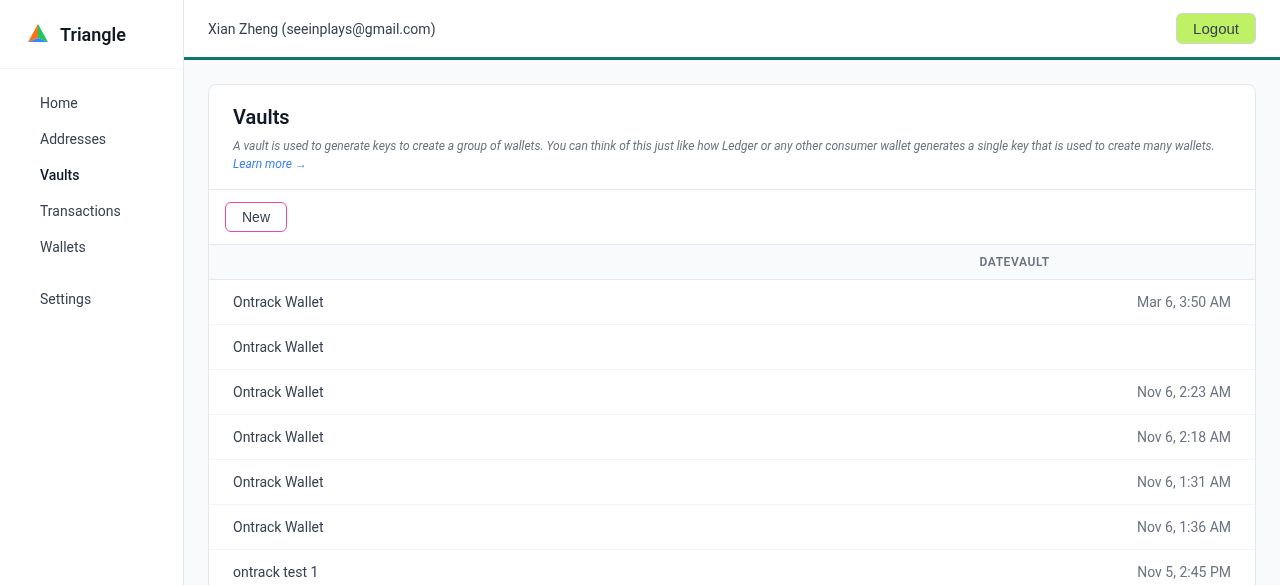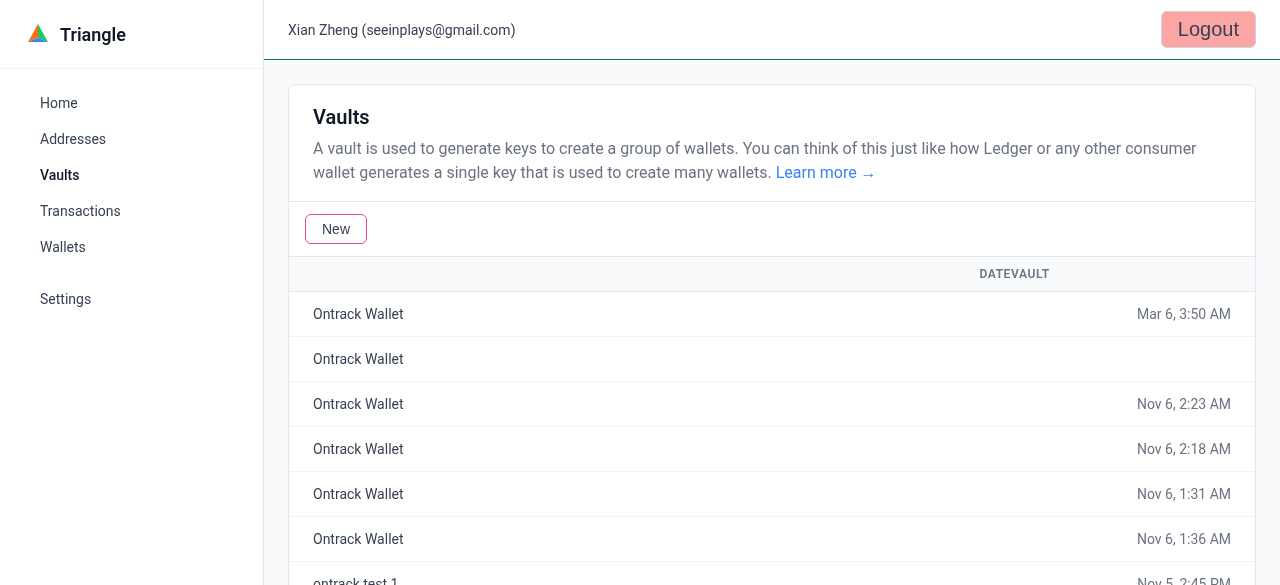--- a/index.html
+++ b/index.html
@@ -1,20 +1,20 @@
 <!DOCTYPE html>
 <html><head>
   <meta charset="utf-8">
   <style>
     * { box-sizing: border-box; margin: 0; padding: 0; }
     body { font-family: -apple-system, BlinkMacSystemFont, 'Segoe UI', Roboto, sans-serif; background: #f9fafb; display: flex; height: 585px; overflow: hidden; }
 
     
     .sidebar {
-      width: 264px;
+      width: 184px;
       background: #fff;
       border-right: 1px solid #e5e7eb;
       display: flex;
       flex-direction: column;
       padding: 0;
       flex-shrink: 0;
     }
     .sidebar-logo {
       display: flex;
       align-items: center;
@@ -44,37 +44,37 @@
 
     
     .main {
       flex: 1;
       display: flex;
       flex-direction: column;
       overflow: hidden;
     }
     .topbar {
       background: #fff;
-      border-bottom: 1px solid #0f766e;
+      border-bottom: 3px solid #0f766e;
       padding: 0 24px;
       height: 60px;
       display: flex;
       align-items: center;
       justify-content: space-between;
     }
     .user-info {
       font-size: 14px;
       color: #374151;
     }
     .logout-btn {
       border: 1px solid #d1d5db;
-      background: #fca5a5;
+      background: #bef264;
       padding: 6px 16px;
       border-radius: 6px;
-      font-size: 20px;
+      font-size: 15px;
       color: #374151;
       cursor: pointer;
     }
 
     .content {
       flex: 1;
       padding: 24px;
       overflow-y: auto;
     }
 
@@ -88,23 +88,24 @@
       padding: 20px 24px 16px;
       border-bottom: 1px solid #e5e7eb;
     }
     .card-title {
       font-size: 20px;
       font-weight: 600;
       color: #111827;
       margin-bottom: 8px;
     }
     .card-description {
-      font-size: 16px;
+      font-size: 12px;
       color: #6b7280;
       line-height: 1.5;
+      font-style: italic;
     }
     .card-description a {
       color: #3b82f6;
       text-decoration: none;
     }
 
     .toolbar {
       padding: 12px 16px;
       display: flex;
       align-items: center;

